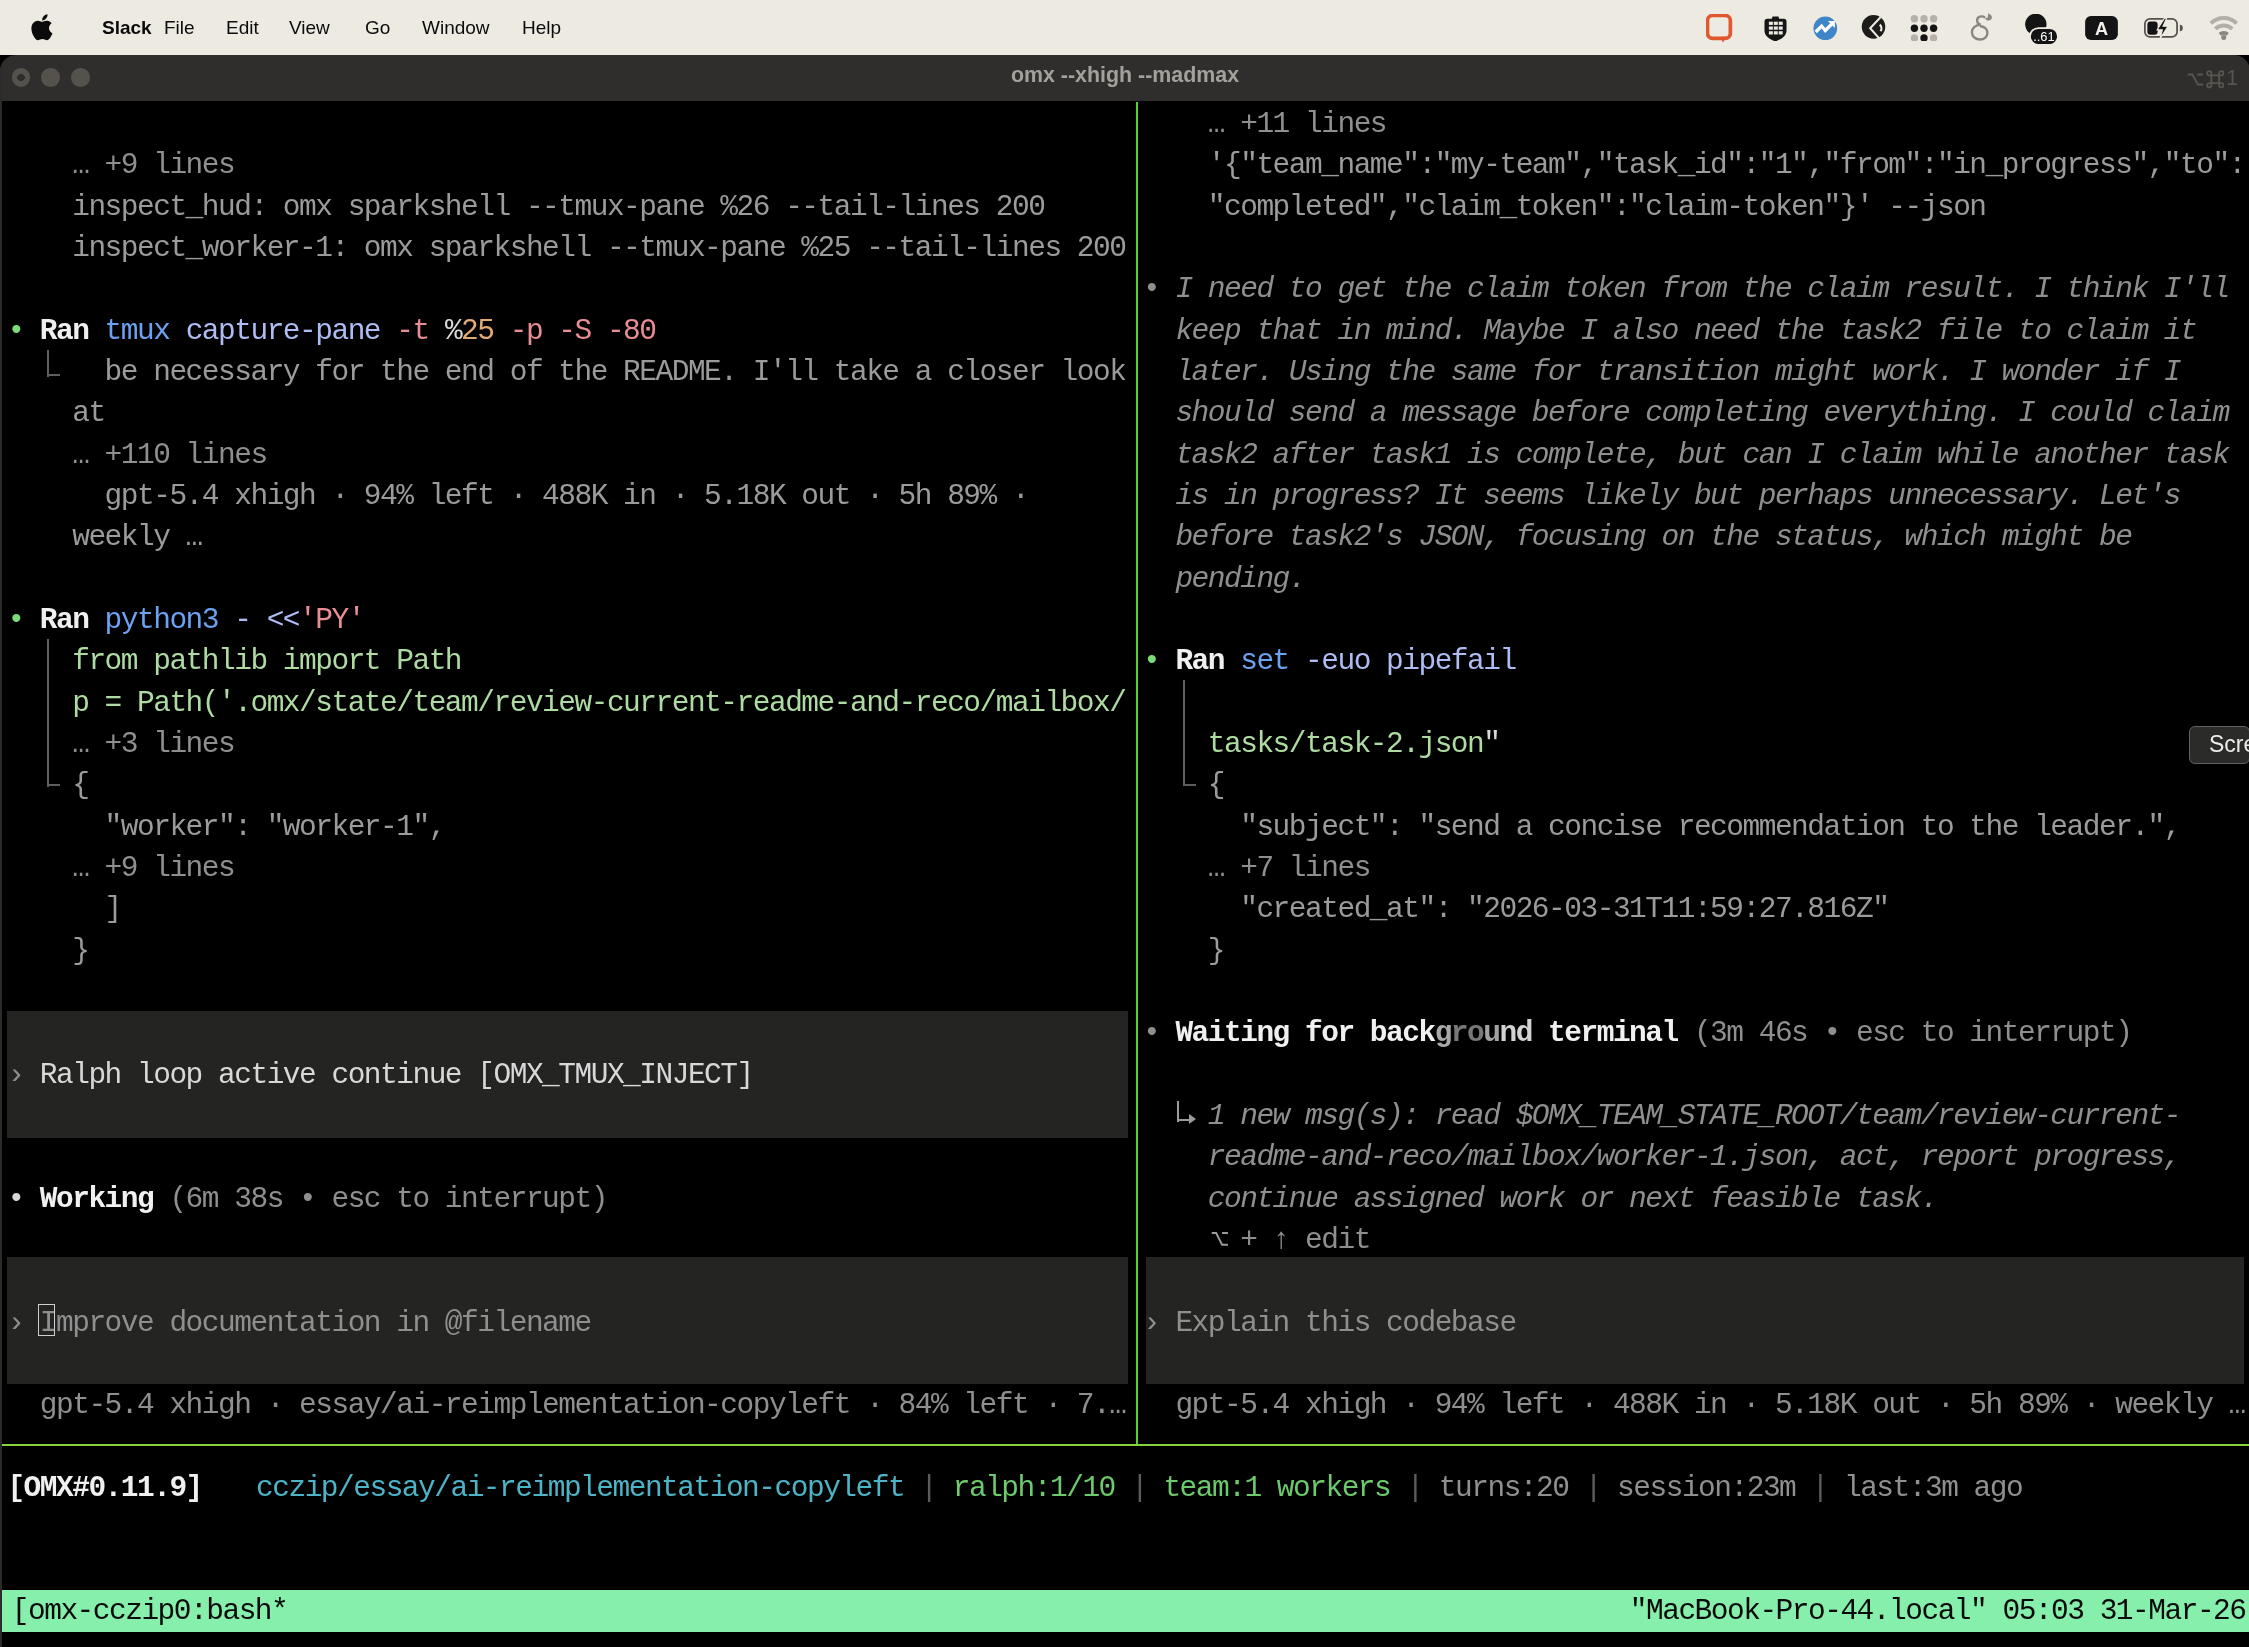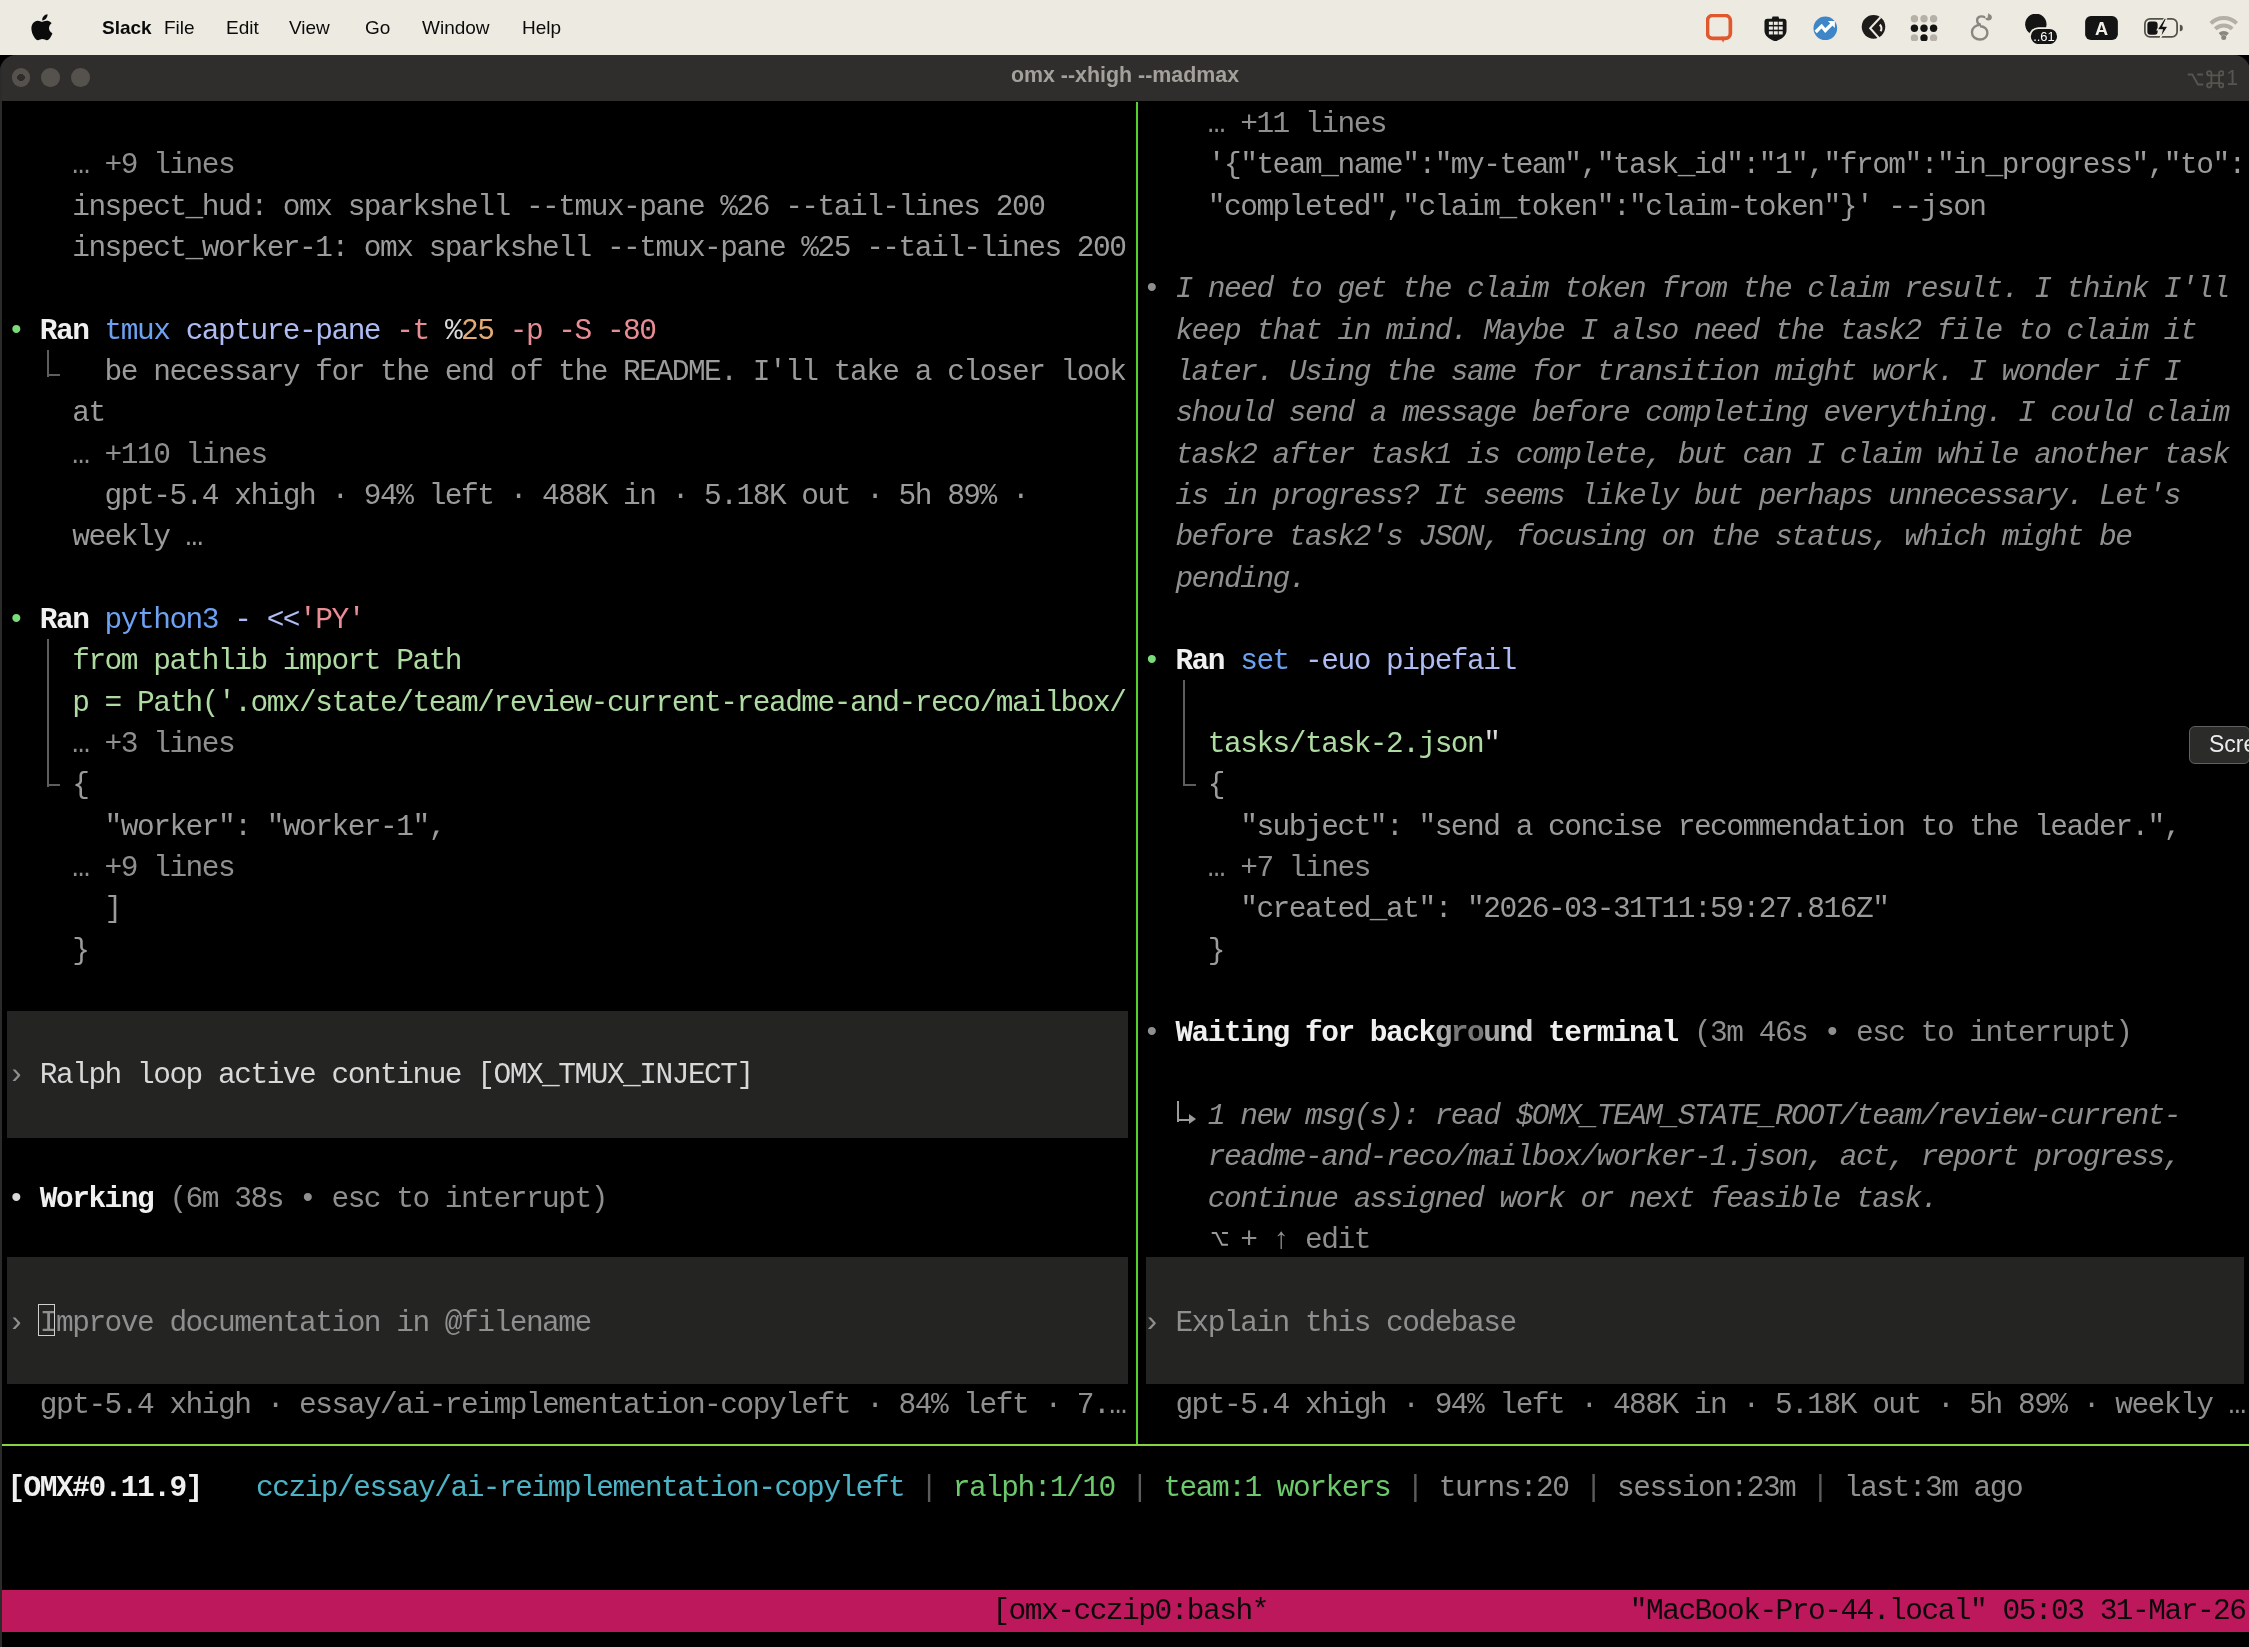--- a/index.html
+++ b/index.html
@@ -22,21 +22,21 @@
 .org{color:#e2aa75;}
 .grn{color:#aedba2;}
 .wht{color:#d8d8d8;}
 .dim{color:#8f8f8f;}
 .it{font-style:italic;}
 .cyn{color:#4cb4c6;margin-left:38px;}
 .sgr{color:#6cc96c;}
 .box{position:absolute;background:#242423;z-index:0;}
 #vsep{position:absolute;left:1136px;top:47px;width:2.2px;height:1343px;background:#55d02c;}
 #hsep{position:absolute;left:1.5px;top:1389px;width:2247px;height:2.2px;background:#87d441;}
-#tmuxbar{position:absolute;left:1.5px;top:1535px;width:2247px;height:42px;background:#be185d;color:#0a0a0a;font-family:"Liberation Mono",monospace;font-size:29.5px;letter-spacing:-1.5px;line-height:42px;white-space:pre;text-align:center;}
+#tmuxbar{position:absolute;left:1.5px;top:1535px;width:2247px;height:42px;background:#86efac;color:#0a0a0a;font-family:"Liberation Mono",monospace;font-size:29.5px;letter-spacing:-1.5px;line-height:42px;white-space:pre;}
 #tmuxright{position:absolute;right:3px;top:0;height:42px;line-height:42px;}
 .vline{position:absolute;width:2.2px;background:#5e5e5e;z-index:2;}
 .hnub{position:absolute;height:2.2px;background:#5e5e5e;z-index:2;}
 .cursorbox{position:absolute;width:17px;height:32px;border:1.8px solid #cfcfcf;z-index:3;}
 #scre{position:absolute;z-index:4;left:2189px;top:671px;width:61px;height:38px;background:#2b2b2a;border:1.5px solid #616160;border-radius:5.9px;color:#ececec;font-size:23px;line-height:35px;padding-left:19px;}
 </style></head>
 <body>
 <div id="menubar">
 <svg style="position:absolute;left:31px;top:14px" width="22" height="26.6" viewBox="0 0 17 20">
       <path fill="#0b0b0b" d="M11.7 3.2c.7-.87 1.2-2.06 1.06-3.2-1.03.05-2.27.68-3 1.54-.66.76-1.24 2-1.08 3.12 1.14.1 2.3-.58 3.02-1.46zM13.9 10.6c.03 3.02 2.65 4.02 2.68 4.03-.02.07-.42 1.44-1.38 2.84-.83 1.22-1.7 2.43-3.06 2.45-1.34.03-1.77-.8-3.3-.8-1.53 0-2 .78-3.27.82-1.31.05-2.32-1.31-3.16-2.52C.68 14.95-.63 10.43 1.13 7.4c.87-1.5 2.43-2.46 4.12-2.48 1.29-.03 2.5.87 3.3.87.78 0 2.26-1.07 3.81-.91.65.03 2.47.26 3.64 1.98-.1.06-2.17 1.27-2.1 3.74z"></path>

